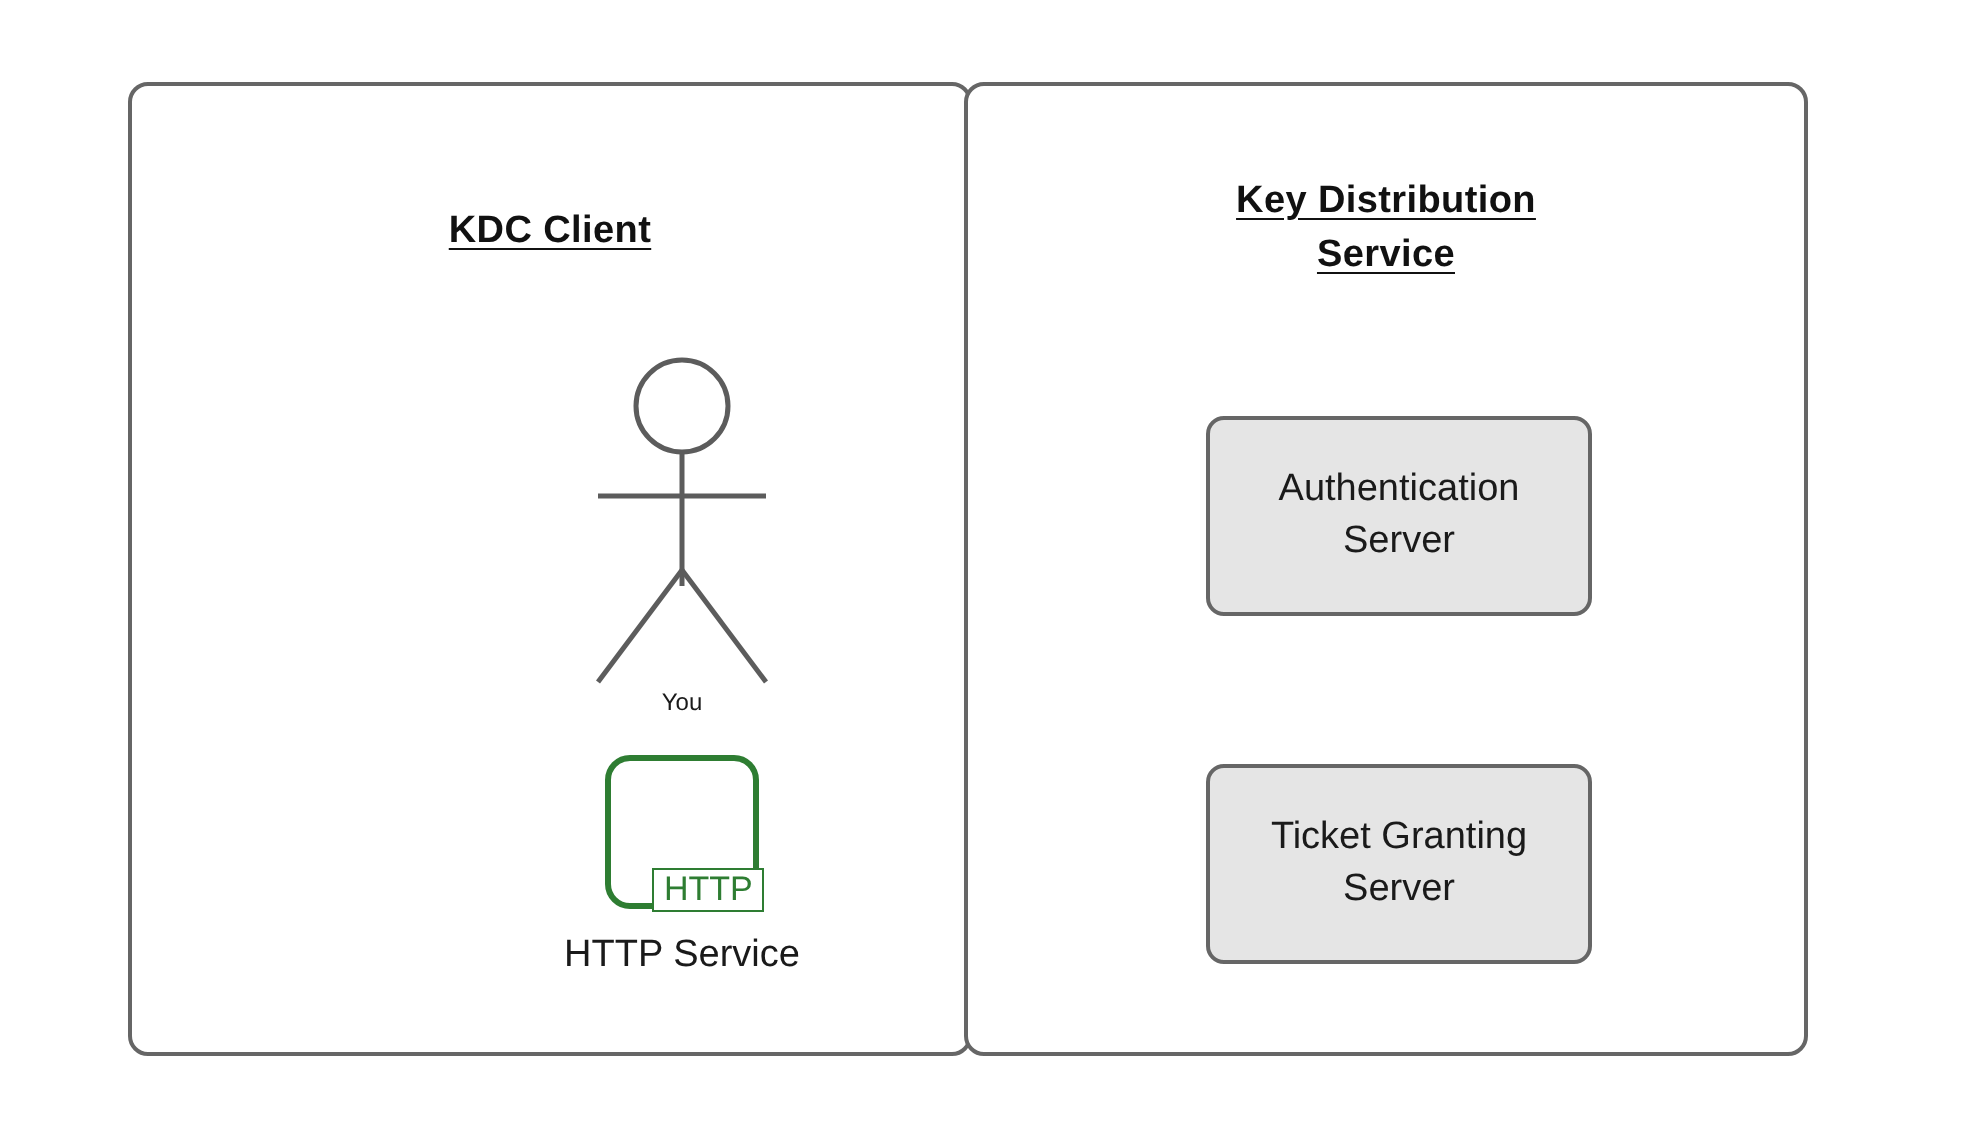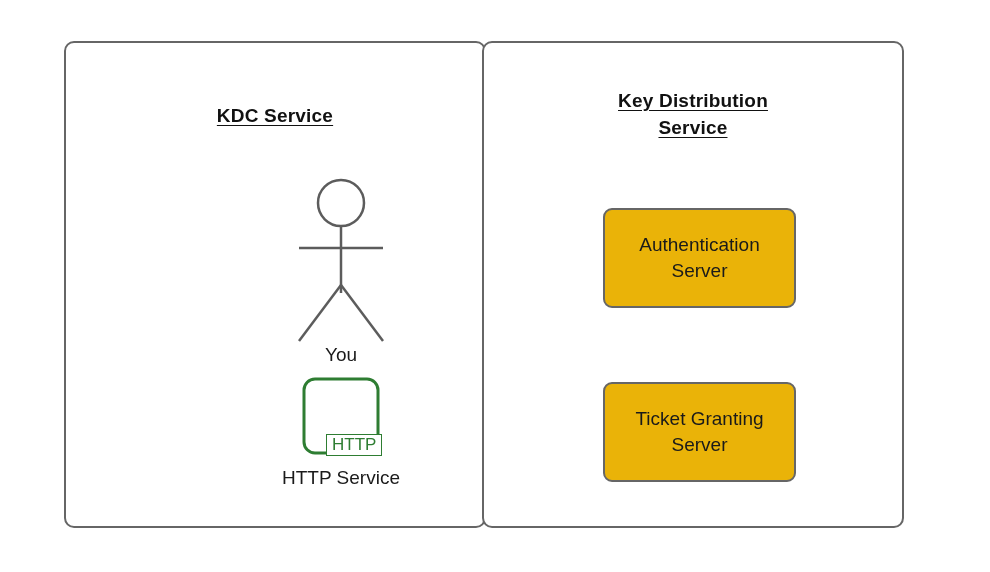--- a/index.html
+++ b/index.html
@@ -72,21 +72,21 @@
     width: 140px;
     height: 180px;
   }
 
   .figure-label {
     position: absolute;
     left: 0;
     right: 0;
     top: 181px;
     text-align: center;
-    font-size: 19px;
+    font-size: 12px;
     color: #1a1a1a;
   }
 
   
   .http-service {
     position: absolute;
     left: 190px;
     top: 333px;
     width: 170px;
     height: 120px;
@@ -121,21 +121,21 @@
     text-align: center;
     font-size: 19px;
     color: #1a1a1a;
   }
 
   
   .kdc-box {
     position: absolute;
     border: 2px solid #666666;
     border-radius: 9px;
-    background: #eab308;
+    background: #e5e5e5;
     box-sizing: border-box;
     display: flex;
     align-items: center;
     justify-content: center;
     text-align: center;
     font-size: 19px;
     color: #1a1a1a;
     line-height: 26px;
     padding: 0 12px;
   }
@@ -155,21 +155,21 @@
   }
 </style>
 </head>
 <body>
 
 <div class="canvas">
 
   <div class="panel" id="panel-client">
 
     <div class="panel-title" id="title-client">
-      <span>KDC Service</span>
+      <span>KDC Client</span>
     </div>
 
     <div class="stick-figure">
       <svg width="140" height="180" viewBox="0 0 140 180">
         <circle cx="70" cy="40" r="23" fill="#ffffff" stroke="#5c5c5c" stroke-width="2.5"></circle>
         <line x1="70" y1="63" x2="70" y2="130" stroke="#5c5c5c" stroke-width="2.5"></line>
         <line x1="28" y1="85" x2="112" y2="85" stroke="#5c5c5c" stroke-width="2.5"></line>
         <line x1="70" y1="122" x2="28" y2="178" stroke="#5c5c5c" stroke-width="2.5"></line>
         <line x1="70" y1="122" x2="112" y2="178" stroke="#5c5c5c" stroke-width="2.5"></line>
       </svg>

